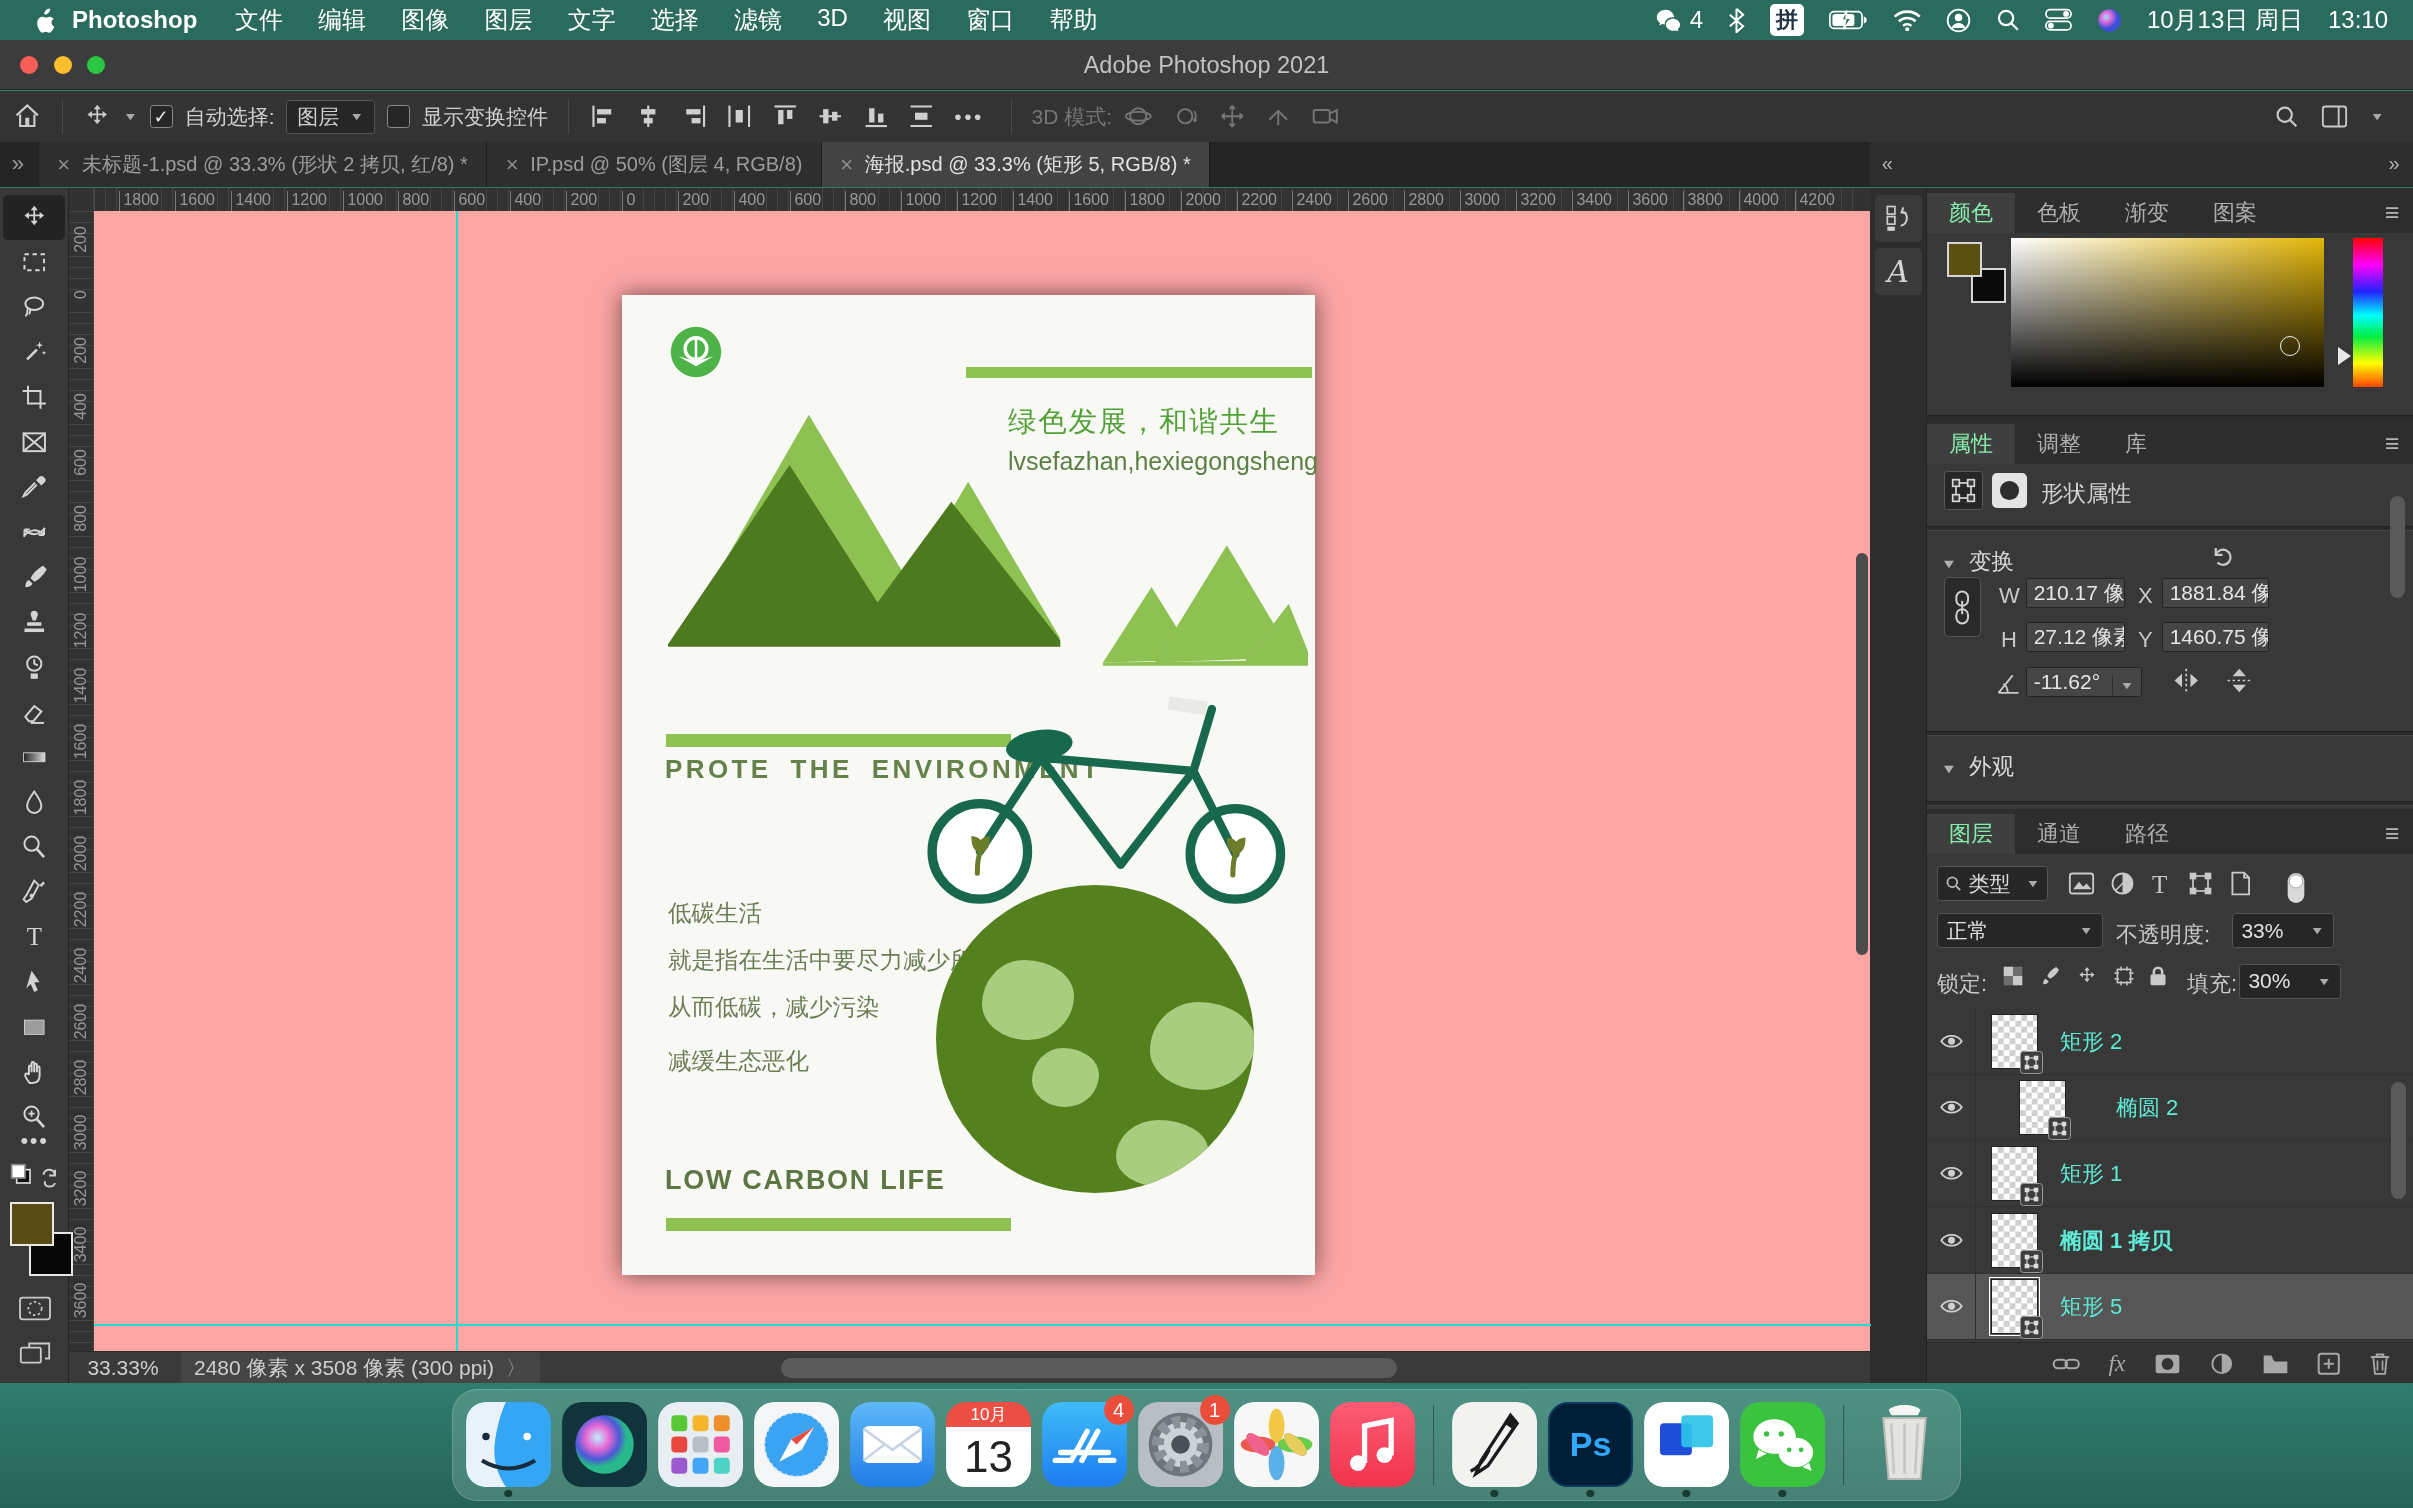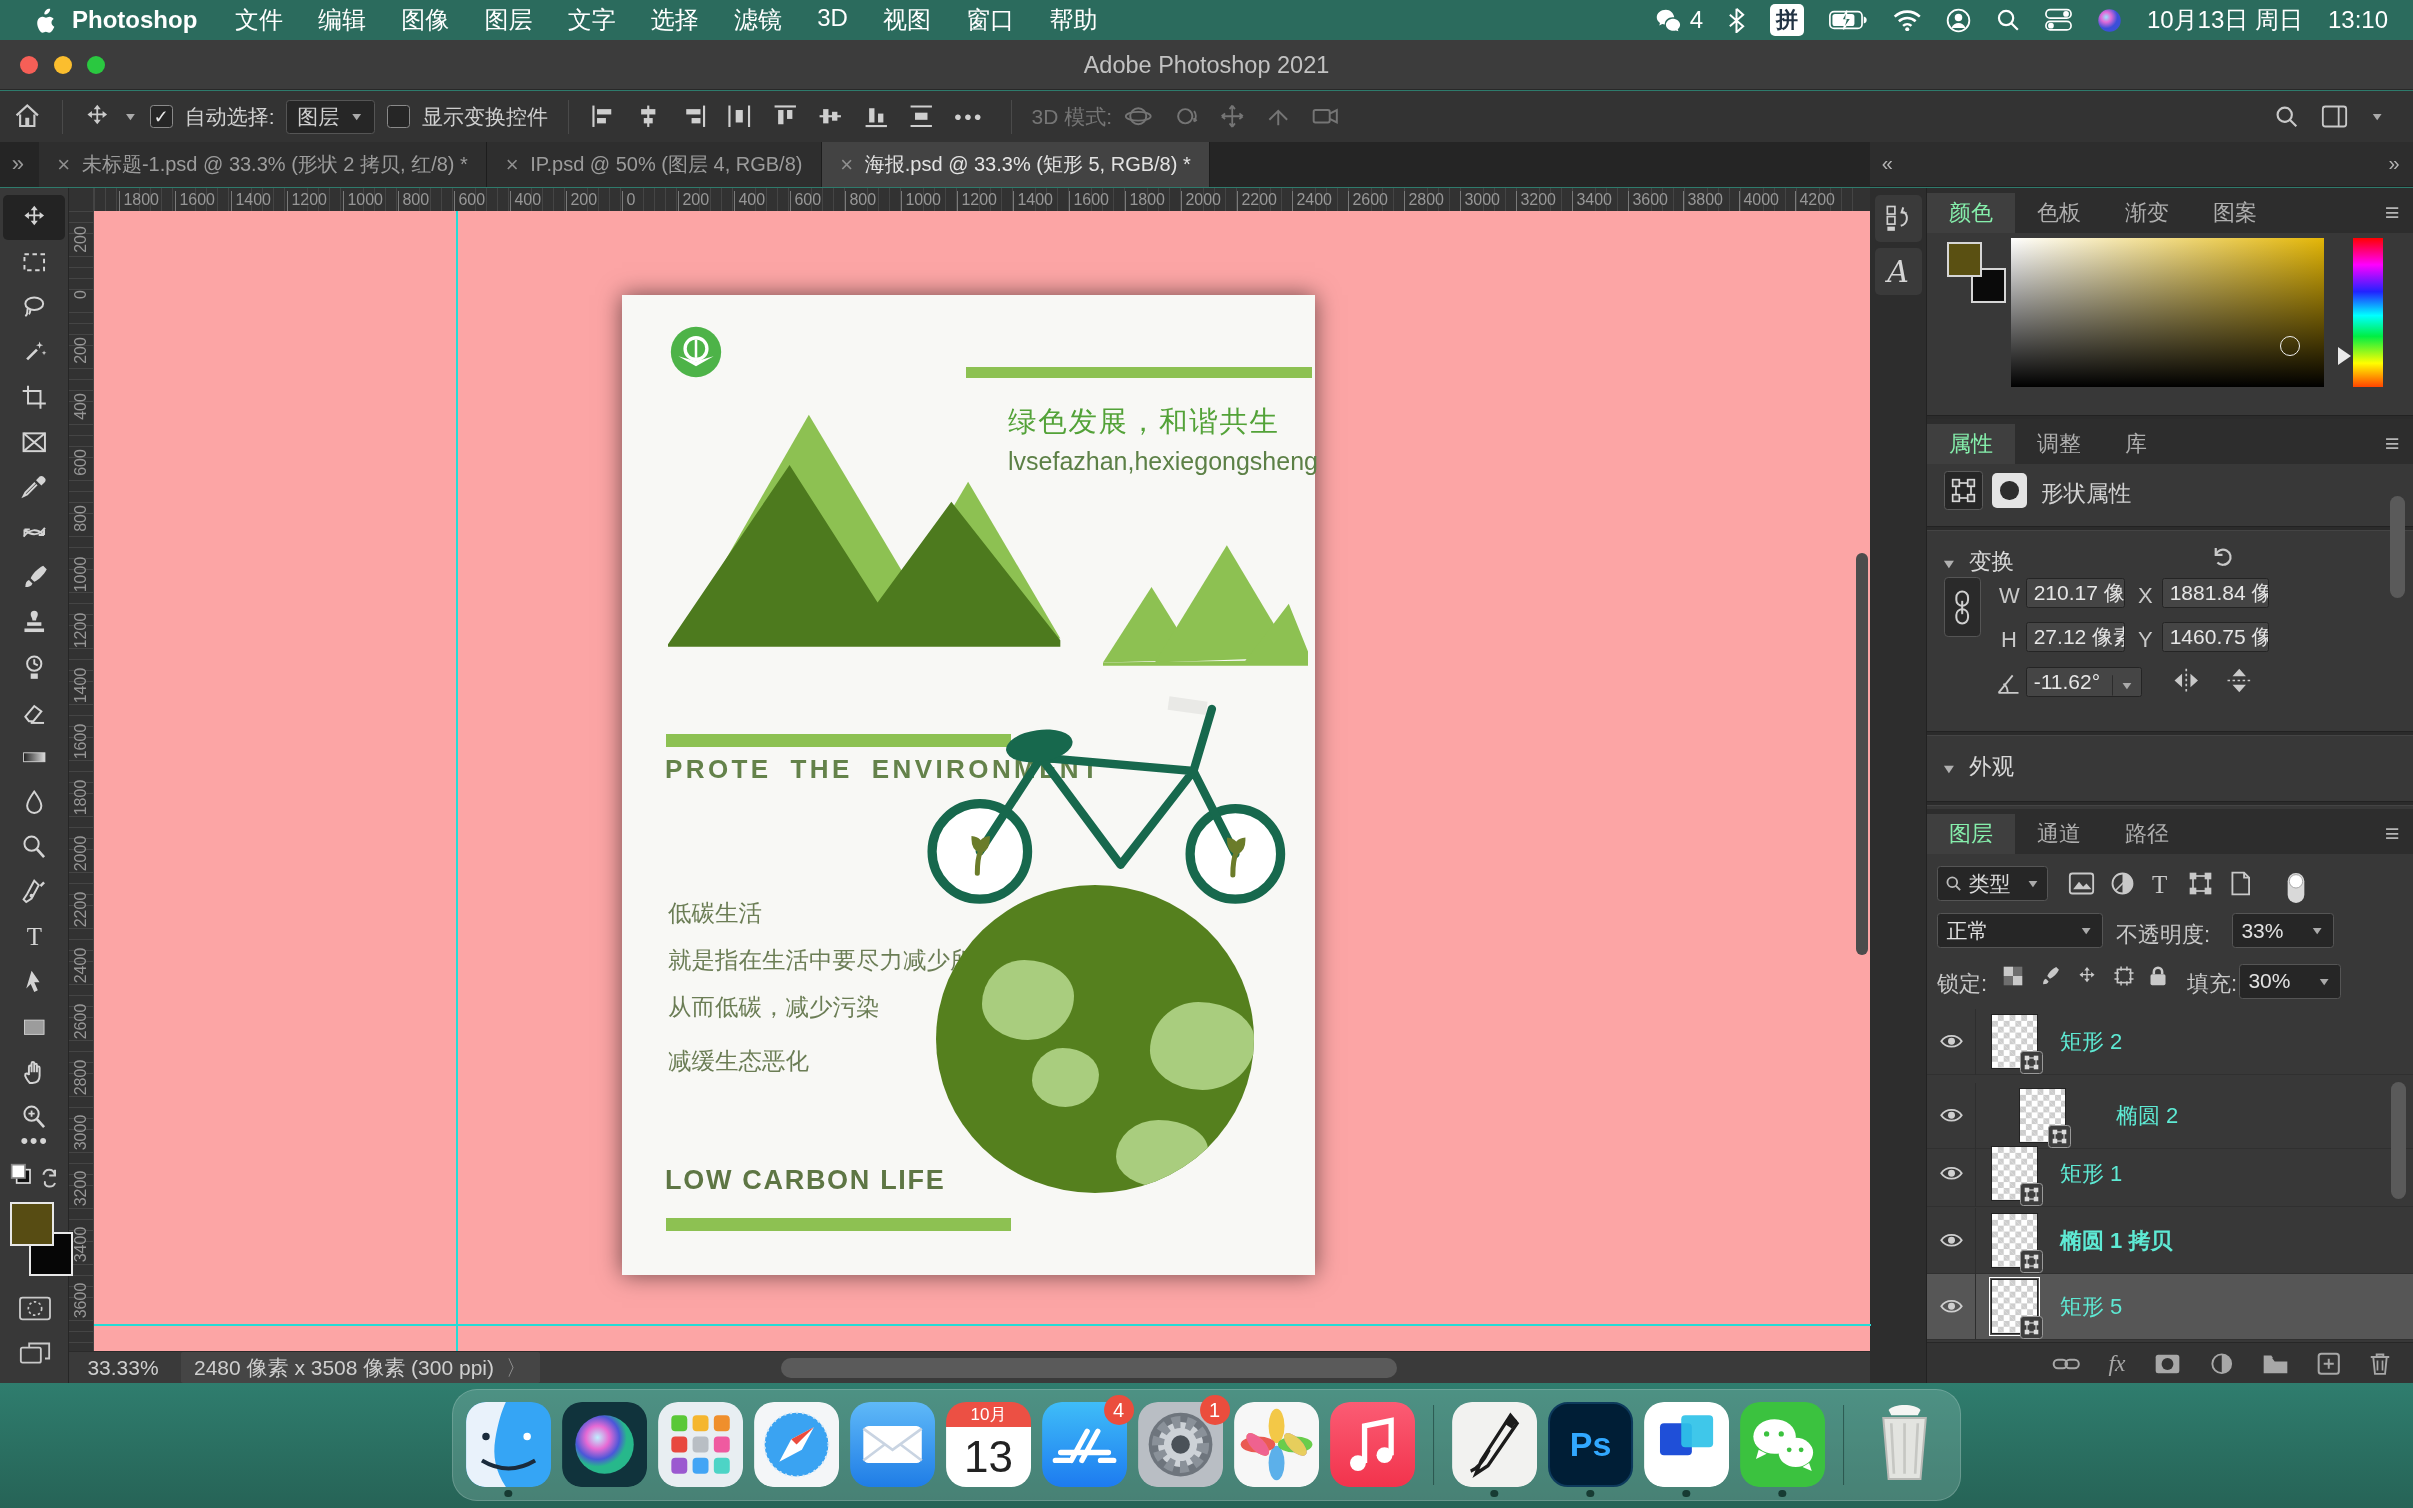--- a/index.html
+++ b/index.html
@@ -894,21 +894,21 @@
                 <rect x="7" y="7" width="16" height="16" stroke="#ddd" stroke-width="2" fill="none"></rect>
                 <rect x="3" y="3" width="8" height="8" fill="#ddd"></rect>
                 <rect x="19" y="3" width="8" height="8" fill="#ddd"></rect>
                 <rect x="3" y="19" width="8" height="8" fill="#ddd"></rect>
                 <rect x="19" y="19" width="8" height="8" fill="#ddd"></rect>
               </svg>
             </div>
           </div>
           <span class="lname">矩形 2</span>
         </div>
-        <div class="layerrow" style="top: 74px; gap: 28px;">
+        <div class="layerrow" style="top: 66px; gap: 28px;">
           <div class="eyecell">
             <svg width="25" height="18.4" viewBox="0 0 24 18">
               <path d="M2 9c4.5-7 15.5-7 20 0-4.5 7-15.5 7-20 0z" stroke="#cfcfcf" stroke-width="1.8" fill="none"></path>
               <circle cx="12" cy="9" r="3.4" fill="#cfcfcf"></circle>
             </svg>
           </div>
           <div class="thumbwrap">
             <div class="thumb"></div>
             <div class="badge">
               <svg width="17" height="17" viewBox="0 0 30 30">

